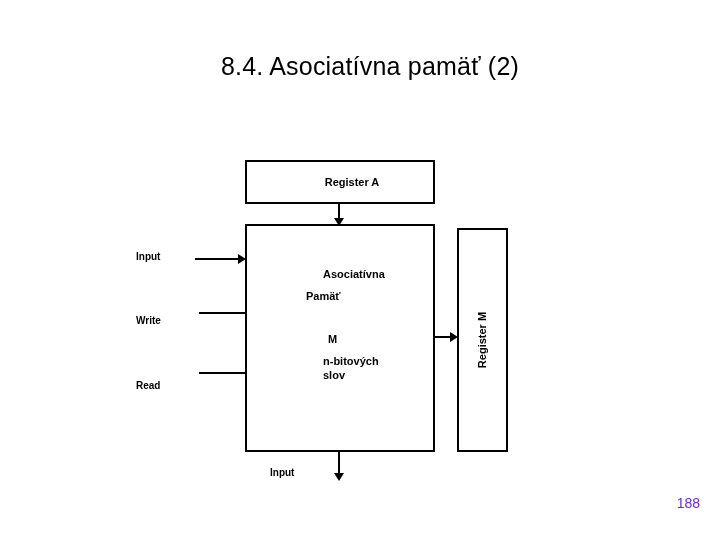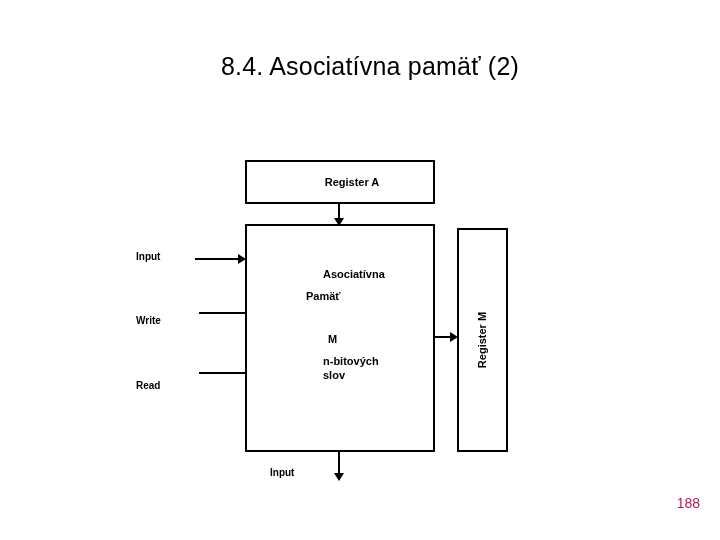--- a/index.html
+++ b/index.html
@@ -169,21 +169,21 @@
     text-align: center;
     font-size: 14px;
     color: #000000;
     white-space: nowrap;
   }
   .footer-pagenum {
     position: absolute;
     right: 20px;
     top: 495px;
     font-size: 14px;
-    color: #be185d;
+    color: #6d28d9;
   }
 </style>
 </head>
 <body>
 
 <div id="slide">
 
   <div class="slide-title">8.4. Asociatívna pamäť (2)</div>
 
   <div class="box" id="register-a-box">

